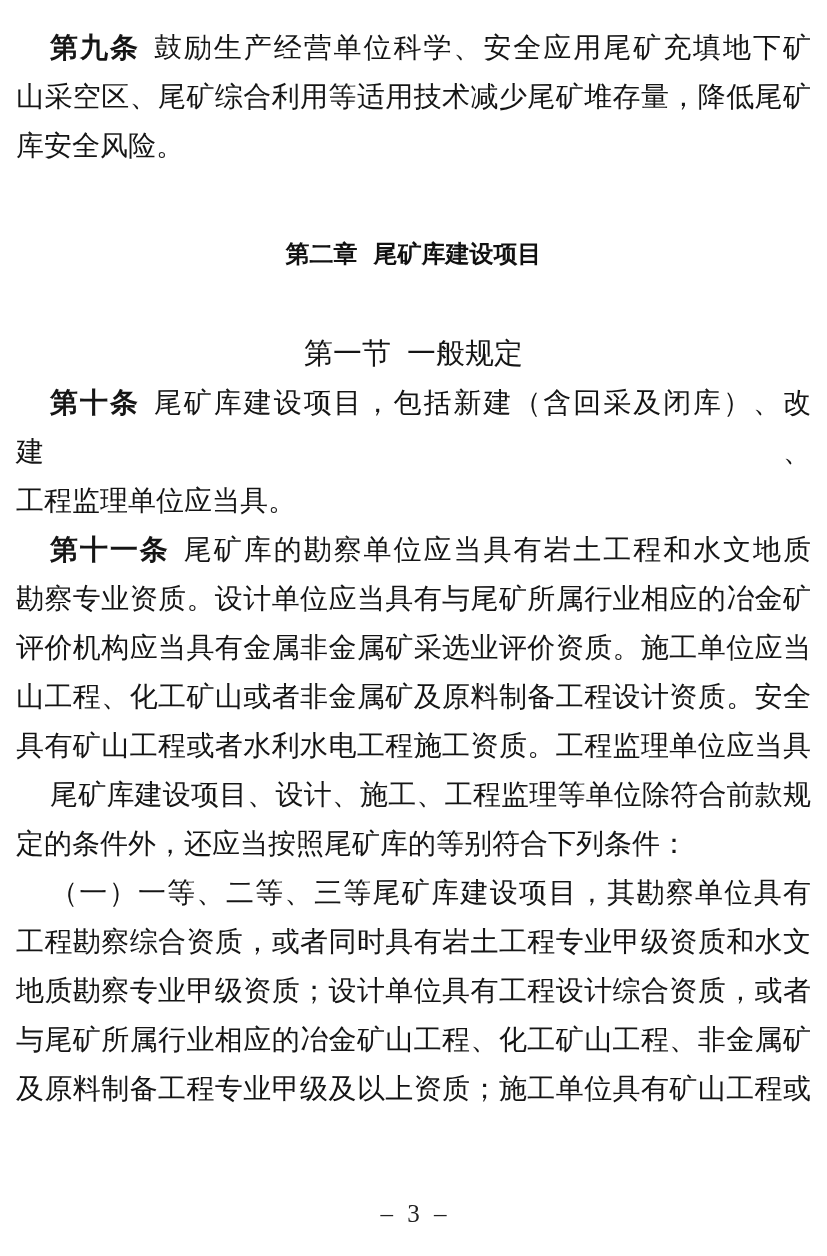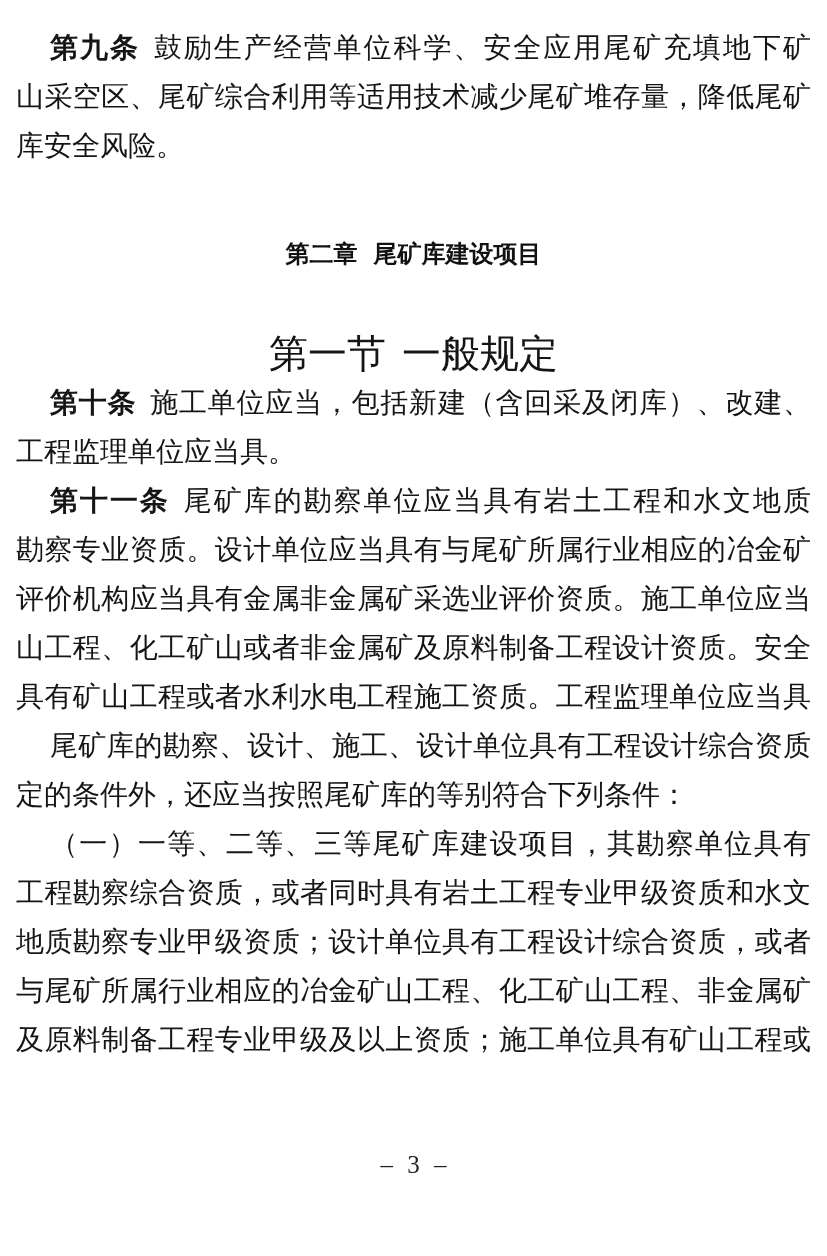--- a/index.html
+++ b/index.html
@@ -39,21 +39,21 @@
     font-weight: 700;
     font-size: 24px;
     line-height: 44px;
     text-align: center;
     color: #111;
   }
   .chapter-heading .num { margin-right: 16px; }
   .section-heading {
     margin: 53px 0 0 0;
     font-weight: 400;
-    font-size: 39px;
+    font-size: 29px;
     line-height: 49px;
     text-align: center;
     color: #151515;
   }
   .section-heading .num { margin-right: 16px; }
   .page-number {
     margin-top: 86px;
     text-align: center;
     font-size: 25px;
     line-height: 30px;
@@ -70,34 +70,34 @@
     <span class="line indent"><b class="lead">第九条</b><span>鼓励生产经营单位科学、安全应用尾矿充填地下矿</span></span>
     <span class="line">山采空区、尾矿综合利用等适用技术减少尾矿堆存量，降低尾矿</span>
     <span class="line end">库安全风险。</span>
   </p>
 
   <h1 class="chapter-heading"><span class="num">第二章</span><span>尾矿库建设项目</span></h1>
 
   <h2 class="section-heading"><span class="num">第一节</span><span>一般规定</span></h2>
 
   <p class="para body-text">
-    <span class="line indent"><b class="lead">第十条</b><span>施工单位应当，包括新建（含回采及闭库）、改建、</span></span>
+    <span class="line indent"><b class="lead">第十条</b><span>尾矿库建设项目，包括新建（含回采及闭库）、改建、</span></span>
     <span class="line end">工程监理单位应当具。</span>
   </p>
 
   <p class="para body-text">
     <span class="line indent"><b class="lead">第十一条</b><span>尾矿库的勘察单位应当具有岩土工程和水文地质</span></span>
     <span class="line">勘察专业资质。设计单位应当具有与尾矿所属行业相应的冶金矿</span>
     <span class="line">评价机构应当具有金属非金属矿采选业评价资质。施工单位应当</span>
     <span class="line">山工程、化工矿山或者非金属矿及原料制备工程设计资质。安全</span>
     <span class="line">具有矿山工程或者水利水电工程施工资质。工程监理单位应当具</span>
   </p>
 
   <p class="para body-text">
-    <span class="line indent">尾矿库的勘察、设计、施工、设计单位具有工程设计综合资质</span>
+    <span class="line indent">尾矿库建设项目、设计、施工、工程监理等单位除符合前款规</span>
     <span class="line end">定的条件外，还应当按照尾矿库的等别符合下列条件：</span>
   </p>
 
   <p class="para body-text">
     <span class="line indent">（一）一等、二等、三等尾矿库建设项目，其勘察单位具有</span>
     <span class="line">工程勘察综合资质，或者同时具有岩土工程专业甲级资质和水文</span>
     <span class="line">地质勘察专业甲级资质；设计单位具有工程设计综合资质，或者</span>
     <span class="line">与尾矿所属行业相应的冶金矿山工程、化工矿山工程、非金属矿</span>
     <span class="line">及原料制备工程专业甲级及以上资质；施工单位具有矿山工程或</span>
   </p>

